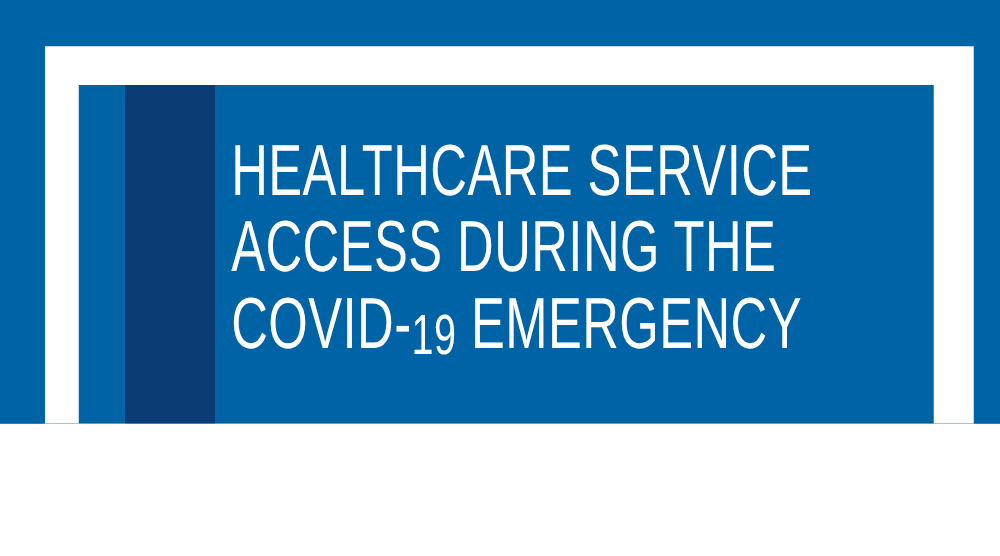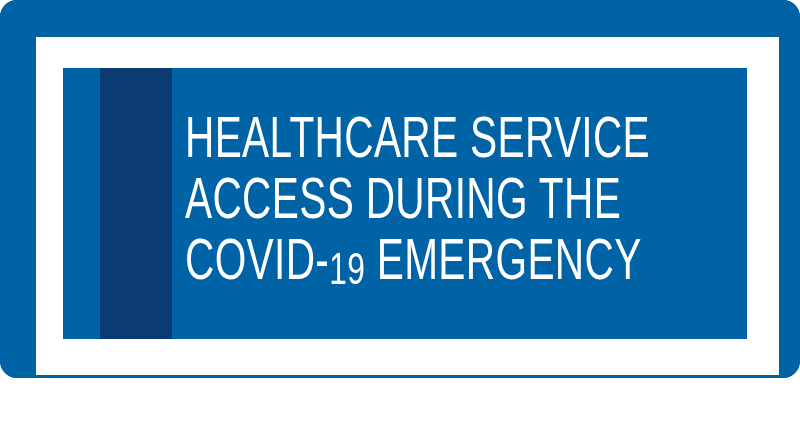--- a/index.html
+++ b/index.html
@@ -5,25 +5,24 @@
 <style>
   html, body {
     margin: 0;
     padding: 0;
     background: #ffffff;
   }
 
   #slide {
     position: relative;
     width: 800px;
-    height: 378px;
+    height: 339px;
     overflow: hidden;
     font-family: "Liberation Sans", sans-serif;
     background: #0063a6;
-    border-radius: 17px;
   }
 
   
   .canvas-bg {
     position: absolute;
     left: 0;
     top: 0;
     width: 800px;
     height: 445px;
     background: #0063a6;

